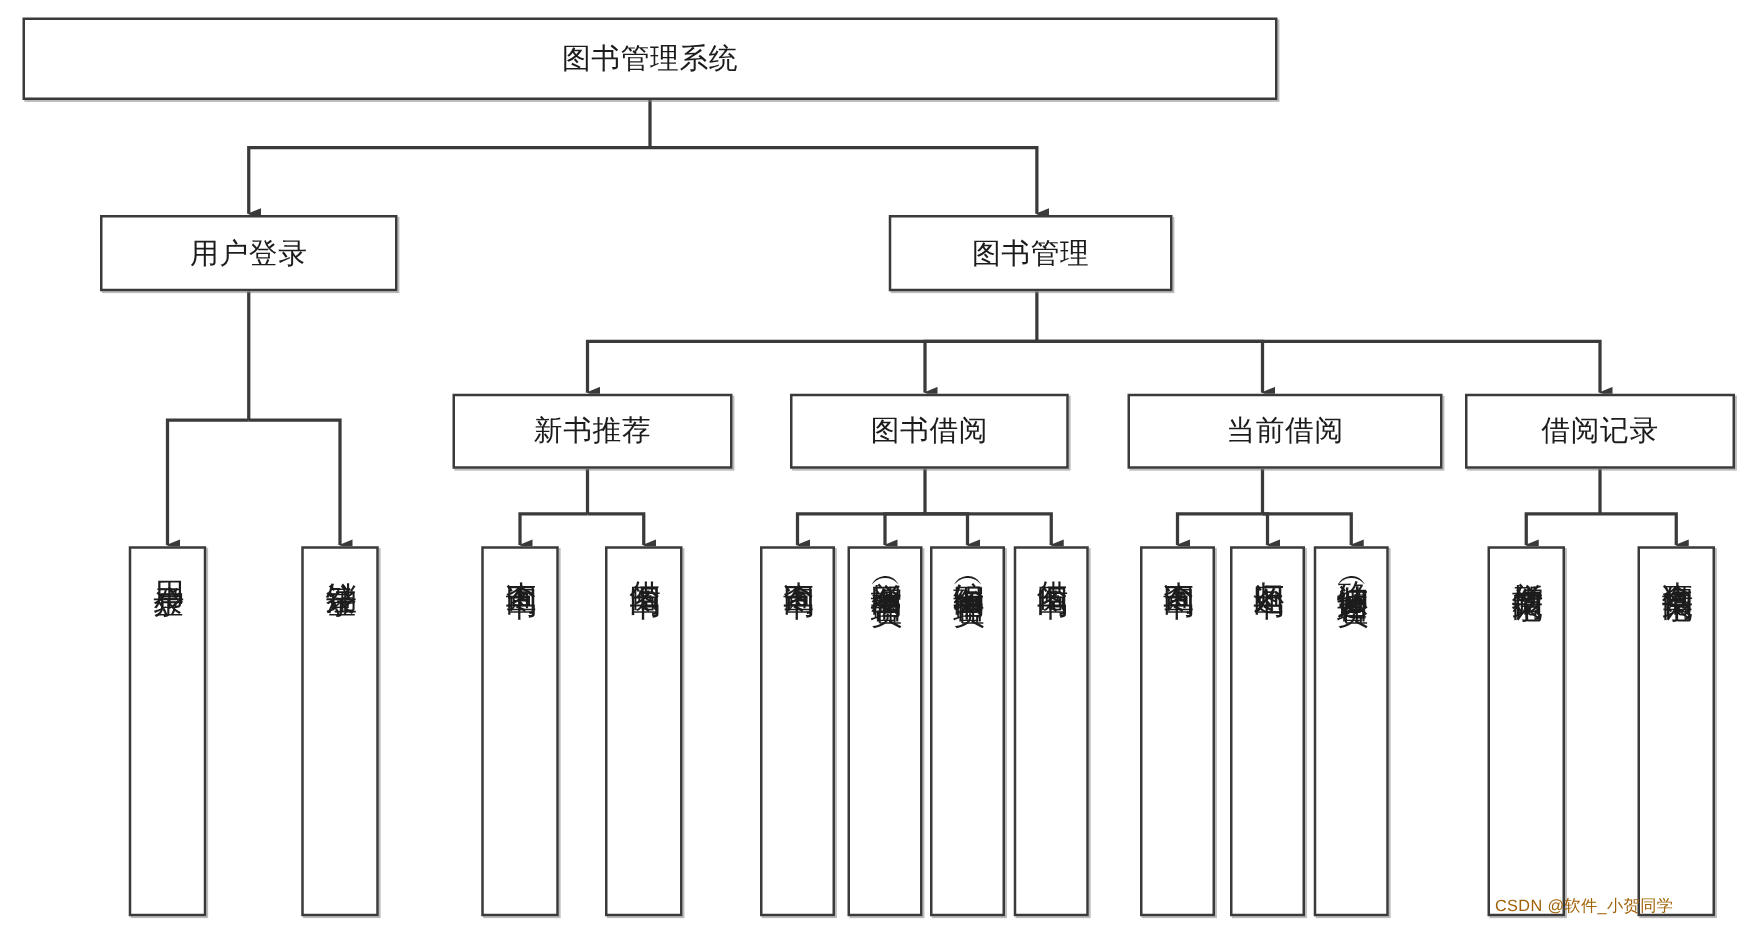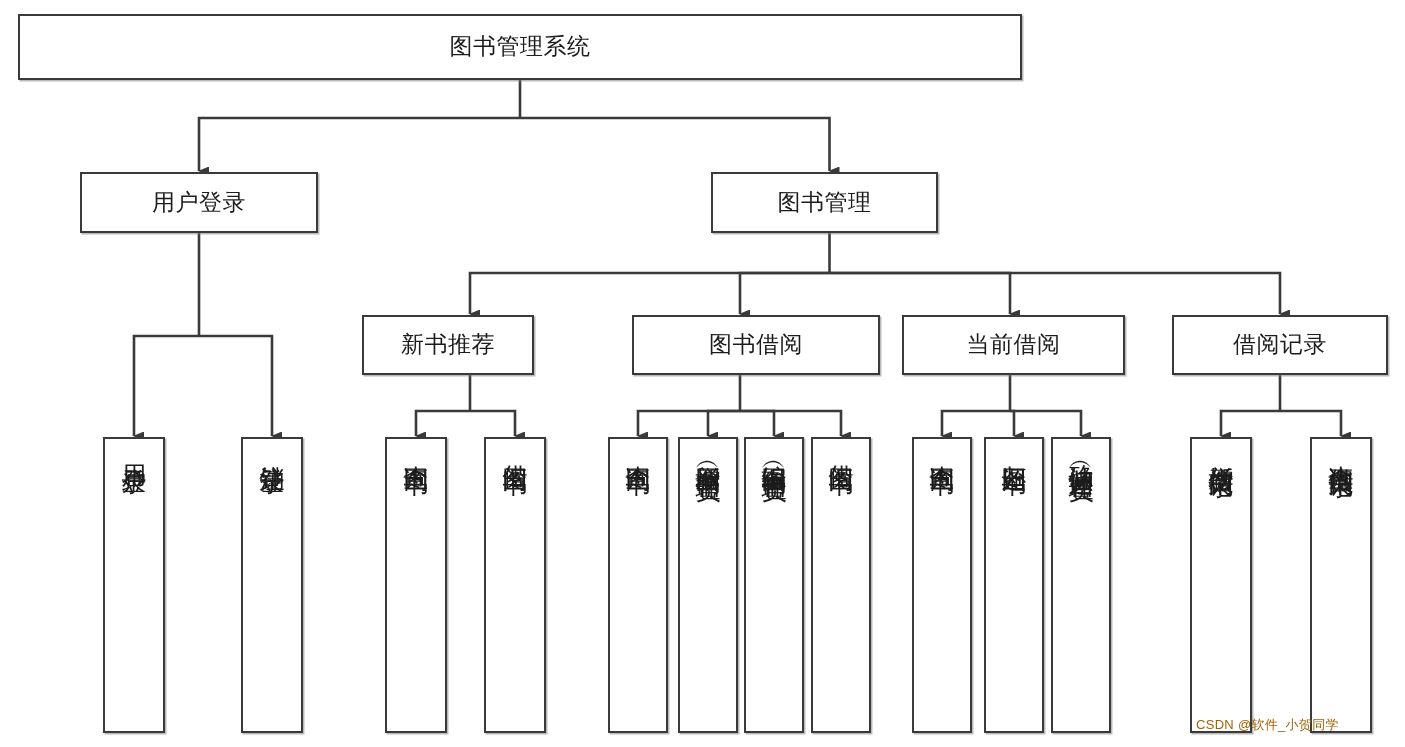--- a/index.html
+++ b/index.html
@@ -109,27 +109,27 @@
   <div id="node-layer">
       <div class="node horizontal" style="left: 18px; top: 14px; width: 1004px; height: 66px;">
         <span class="lbl">图书管理系统</span>
       </div>
       <div class="node horizontal" style="left: 80px; top: 172px; width: 238px; height: 61px;">
         <span class="lbl">用户登录</span>
       </div>
       <div class="node horizontal" style="left: 711px; top: 172px; width: 227px; height: 61px;">
         <span class="lbl">图书管理</span>
       </div>
-      <div class="node horizontal" style="left: 362px; top: 315px; width: 172px; height: 60px;">
+      <div class="node horizontal" style="left: 362px; top: 315px; width: 224px; height: 60px;">
         <span class="lbl">新书推荐</span>
       </div>
-      <div class="node horizontal" style="left: 632px; top: 315px; width: 248px; height: 60px;">
+      <div class="node horizontal" style="left: 632px; top: 315px; width: 223px; height: 60px;">
         <span class="lbl">图书借阅</span>
       </div>
-      <div class="node horizontal" style="left: 902px; top: 315px; width: 223px; height: 60px;">
+      <div class="node horizontal" style="left: 902px; top: 315px; width: 252px; height: 60px;">
         <span class="lbl">当前借阅</span>
       </div>
       <div class="node horizontal" style="left: 1172px; top: 315px; width: 216px; height: 60px;">
         <span class="lbl">借阅记录</span>
       </div>
       <div class="node vertical" style="left: 103px; top: 437px; width: 62px; height: 296px;">
         <span class="lbl">用户登录</span>
       </div>
       <div class="node vertical" style="left: 241px; top: 437px; width: 62px; height: 296px;">
         <span class="lbl">注销登录</span>

